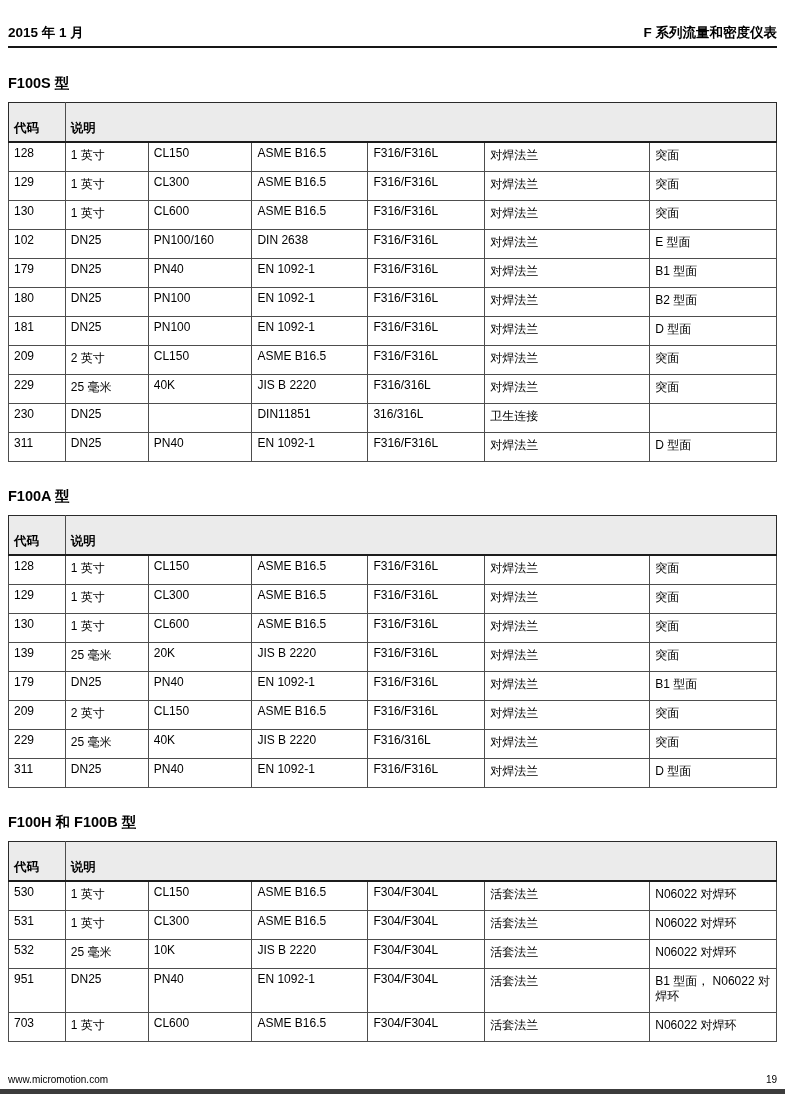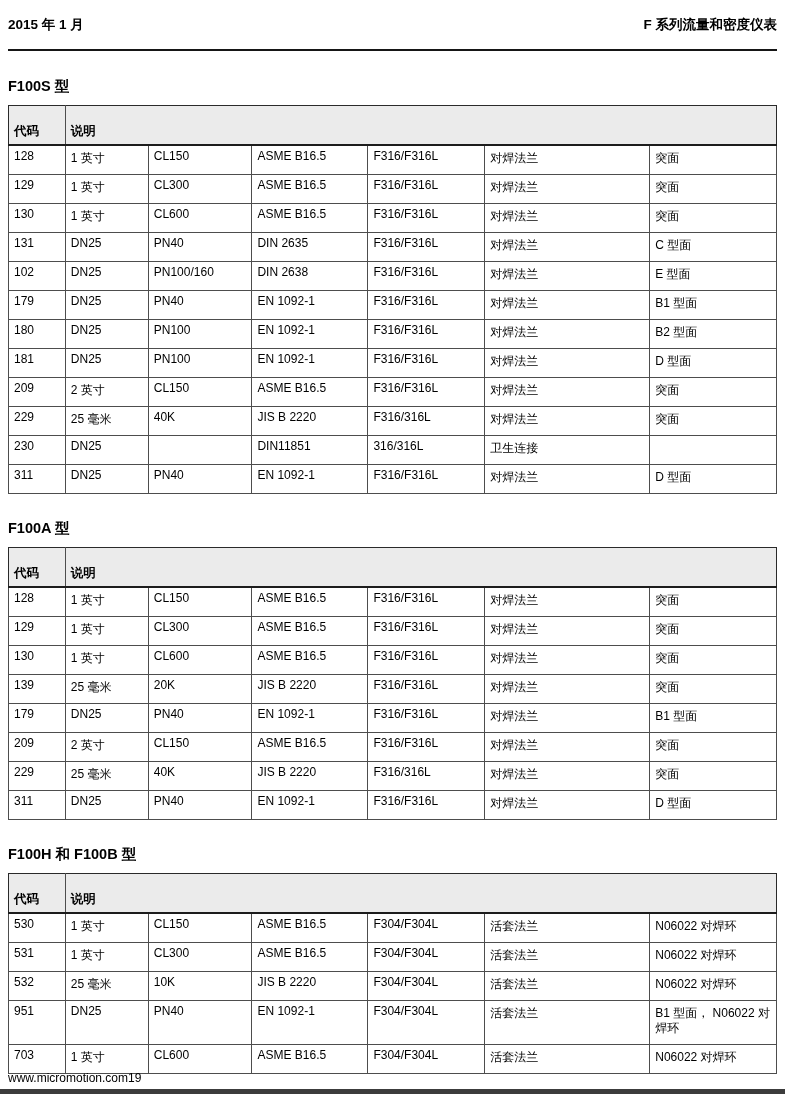--- a/index.html
+++ b/index.html
@@ -10,22 +10,22 @@
     color: #000;
     position: relative;
     overflow: hidden;
   }
   .page { position: absolute; inset: 0; }
   .content { margin: 10px 8px; }
 
   
   .page-header {
     display: flex; justify-content: space-between; align-items: flex-end;
-    margin: 16px 8px 0 8px;
-    padding-bottom: 15px;
+    margin: 24px 8px 0 8px;
+    padding-bottom: 4px;
     border-bottom: 2px solid #161616;
     font-size: 13.5px; font-weight: bold;
   }
 
   
   .section-title {
     font-size: 14.5px; font-weight: bold;
     margin-top: 25px; margin-bottom: 9px;
   }
   .section:first-of-type .section-title { margin-top: 26px; }
@@ -61,22 +61,22 @@
     vertical-align: top;
     padding: 3px 5px 8px 5px;
     height: 27px;
     line-height: 1.25;
   }
   tbody td.cn { padding-top: 5px; }
 
   
   .page-footer {
     position: absolute; left: 8px; right: 8px; bottom: 9px;
-    display: flex; 
-    font-size: 12px;
+    display: flex; justify-content: space-between;
+    font-size: 10px;
   }
   .bottom-bar {
     position: absolute; left: 0; right: 0; bottom: 0;
     height: 5px; background: #3c3c3c;
   }
 </style>
 </head>
 <body>
 
 <div class="page">
@@ -127,29 +127,20 @@
                 <td class="cn">突面</td>
               </tr>
               <tr>
                 <td>130</td>
                 <td class="cn">1 英寸</td>
                 <td>CL600</td>
                 <td>ASME B16.5</td>
                 <td>F316/F316L</td>
                 <td class="cn">对焊法兰</td>
                 <td class="cn">突面</td>
-              </tr>
-              <tr>
-                <td>131</td>
-                <td>DN25</td>
-                <td>PN40</td>
-                <td>DIN 2635</td>
-                <td>F316/F316L</td>
-                <td class="cn">对焊法兰</td>
-                <td class="cn">C 型面</td>
               </tr>
               <tr>
                 <td>102</td>
                 <td>DN25</td>
                 <td>PN100/160</td>
                 <td>DIN 2638</td>
                 <td>F316/F316L</td>
                 <td class="cn">对焊法兰</td>
                 <td class="cn">E 型面</td>
               </tr>

